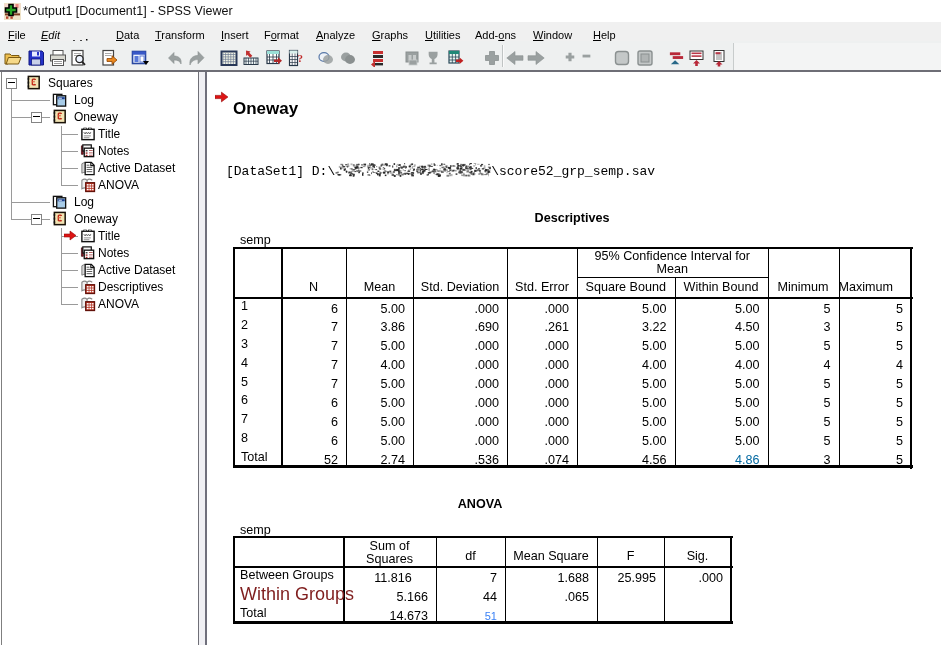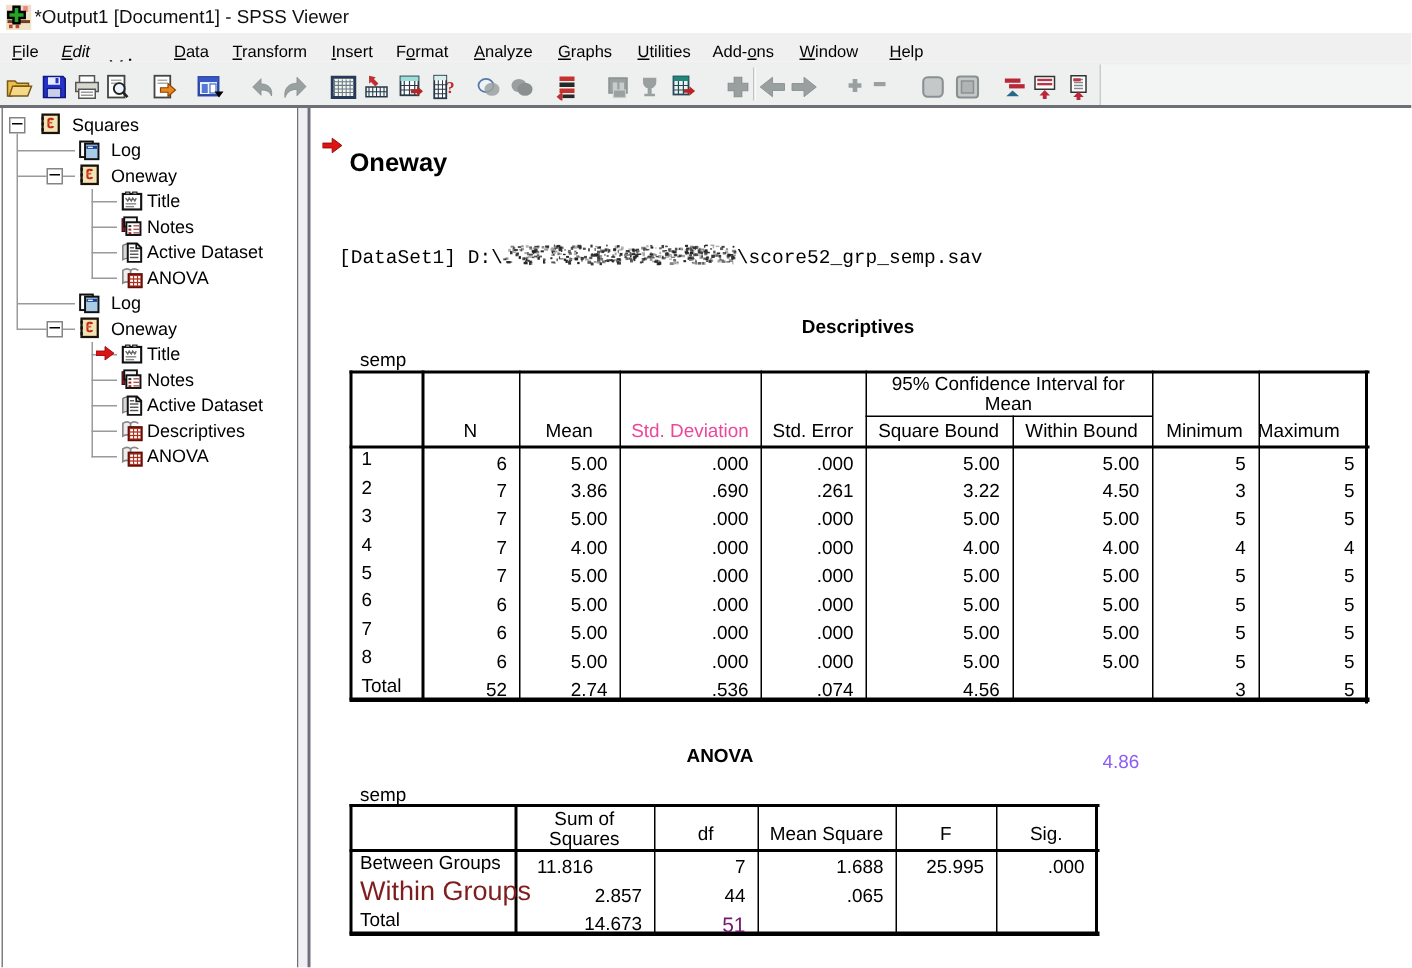--- a/index.html
+++ b/index.html
@@ -791,21 +791,21 @@
 <div style="position:absolute;left:346px;top:247px;width:1px;height:220px;background:#000;"></div>
 <div style="position:absolute;left:413px;top:247px;width:1px;height:220px;background:#000;"></div>
 <div style="position:absolute;left:507px;top:247px;width:1px;height:220px;background:#000;"></div>
 <div style="position:absolute;left:577px;top:247px;width:1px;height:220px;background:#000;"></div>
 <div style="position:absolute;left:767.5px;top:247px;width:1px;height:220px;background:#000;"></div>
 <div style="position:absolute;left:838.5px;top:247px;width:1px;height:220px;background:#000;"></div>
 <div style="position:absolute;left:674.5px;top:277px;width:1px;height:190px;background:#000;"></div>
 <div style="position:absolute;left:910px;top:247px;width:2px;height:222px;background:#000;"></div>
 <div style="position:absolute;left:281px;top:280px;font-size:12.6px;font-family:'Liberation Sans',sans-serif;color:#000;line-height:14px;width:65px;text-align:center;white-space:nowrap;">N</div>
 <div style="position:absolute;left:346px;top:280px;font-size:12.6px;font-family:'Liberation Sans',sans-serif;color:#000;line-height:14px;width:67px;text-align:center;white-space:nowrap;">Mean</div>
-<div style="position:absolute;left:413px;top:280px;font-size:12.6px;font-family:'Liberation Sans',sans-serif;color:#ec4899;line-height:14px;width:94px;text-align:center;white-space:nowrap;">Std. Deviation</div>
+<div style="position:absolute;left:413px;top:280px;font-size:12.6px;font-family:'Liberation Sans',sans-serif;color:#000000;line-height:14px;width:94px;text-align:center;white-space:nowrap;">Std. Deviation</div>
 <div style="position:absolute;left:507px;top:280px;font-size:12.6px;font-family:'Liberation Sans',sans-serif;color:#000;line-height:14px;width:70px;text-align:center;white-space:nowrap;">Std. Error</div>
 <div style="position:absolute;left:577px;top:280px;font-size:12.6px;font-family:'Liberation Sans',sans-serif;color:#000;line-height:14px;width:97.5px;text-align:center;white-space:nowrap;">Square Bound</div>
 <div style="position:absolute;left:674.5px;top:280px;font-size:12.6px;font-family:'Liberation Sans',sans-serif;color:#000;line-height:14px;width:93.0px;text-align:center;white-space:nowrap;">Within Bound</div>
 <div style="position:absolute;left:767.5px;top:280px;font-size:12.6px;font-family:'Liberation Sans',sans-serif;color:#000;line-height:14px;width:71.0px;text-align:center;white-space:nowrap;">Minimum</div>
 <div style="position:absolute;left:838.5px;top:280px;font-size:12.6px;font-family:'Liberation Sans',sans-serif;color:#000;line-height:14px;width:72.5px;text-align:left;white-space:nowrap;">Maximum</div>
 <div style="position:absolute;left:577px;top:250px;font-size:12.6px;font-family:'Liberation Sans',sans-serif;color:#000;line-height:13px;width:190.5px;text-align:center;white-space:nowrap;white-space:normal;">95% Confidence Interval for<br>Mean</div>
 <div style="position:absolute;left:241px;top:300.0px;font-size:12.6px;font-family:'Liberation Sans',sans-serif;color:#000;line-height:13px;white-space:nowrap;">1</div>
 <div style="position:absolute;left:268px;top:302.5px;font-size:12.6px;font-family:'Liberation Sans',sans-serif;color:#000;line-height:13px;width:70px;text-align:right;white-space:nowrap;">6</div>
 <div style="position:absolute;left:335px;top:302.5px;font-size:12.6px;font-family:'Liberation Sans',sans-serif;color:#000;line-height:13px;width:70px;text-align:right;white-space:nowrap;">5.00</div>
 <div style="position:absolute;left:429px;top:302.5px;font-size:12.6px;font-family:'Liberation Sans',sans-serif;color:#000;line-height:13px;width:70px;text-align:right;white-space:nowrap;">.000</div>
@@ -876,49 +876,49 @@
 <div style="position:absolute;left:596.5px;top:434.72222222222223px;font-size:12.6px;font-family:'Liberation Sans',sans-serif;color:#000;line-height:13px;width:70px;text-align:right;white-space:nowrap;">5.00</div>
 <div style="position:absolute;left:689.5px;top:434.72222222222223px;font-size:12.6px;font-family:'Liberation Sans',sans-serif;color:#000;line-height:13px;width:70px;text-align:right;white-space:nowrap;">5.00</div>
 <div style="position:absolute;left:760.5px;top:434.72222222222223px;font-size:12.6px;font-family:'Liberation Sans',sans-serif;color:#000;line-height:13px;width:70px;text-align:right;white-space:nowrap;">5</div>
 <div style="position:absolute;left:833px;top:434.72222222222223px;font-size:12.6px;font-family:'Liberation Sans',sans-serif;color:#000;line-height:13px;width:70px;text-align:right;white-space:nowrap;">5</div>
 <div style="position:absolute;left:241px;top:451.1111111111111px;font-size:12.6px;font-family:'Liberation Sans',sans-serif;color:#000;line-height:13px;white-space:nowrap;">Total</div>
 <div style="position:absolute;left:268px;top:453.6111111111111px;font-size:12.6px;font-family:'Liberation Sans',sans-serif;color:#000;line-height:13px;width:70px;text-align:right;white-space:nowrap;">52</div>
 <div style="position:absolute;left:335px;top:453.6111111111111px;font-size:12.6px;font-family:'Liberation Sans',sans-serif;color:#000;line-height:13px;width:70px;text-align:right;white-space:nowrap;">2.74</div>
 <div style="position:absolute;left:429px;top:453.6111111111111px;font-size:12.6px;font-family:'Liberation Sans',sans-serif;color:#000;line-height:13px;width:70px;text-align:right;white-space:nowrap;">.536</div>
 <div style="position:absolute;left:499px;top:453.6111111111111px;font-size:12.6px;font-family:'Liberation Sans',sans-serif;color:#000;line-height:13px;width:70px;text-align:right;white-space:nowrap;">.074</div>
 <div style="position:absolute;left:596.5px;top:453.6111111111111px;font-size:12.6px;font-family:'Liberation Sans',sans-serif;color:#000;line-height:13px;width:70px;text-align:right;white-space:nowrap;">4.56</div>
-<div style="position:absolute;left:689.5px;top:453.6111111111111px;font-size:12.6px;font-family:'Liberation Sans',sans-serif;color:#8b5cf6;line-height:13px;width:70px;text-align:right;white-space:nowrap;margin-top:48px;">4.86</div>
+<div style="position:absolute;left:689.5px;top:453.6111111111111px;font-size:12.6px;font-family:'Liberation Sans',sans-serif;color:#0369a1;line-height:13px;width:70px;text-align:right;white-space:nowrap;">4.86</div>
 <div style="position:absolute;left:760.5px;top:453.6111111111111px;font-size:12.6px;font-family:'Liberation Sans',sans-serif;color:#000;line-height:13px;width:70px;text-align:right;white-space:nowrap;">3</div>
 <div style="position:absolute;left:833px;top:453.6111111111111px;font-size:12.6px;font-family:'Liberation Sans',sans-serif;color:#000;line-height:13px;width:70px;text-align:right;white-space:nowrap;">5</div>
 <div style="position:absolute;left:380px;top:497px;font-size:12.6px;font-family:'Liberation Sans',sans-serif;color:#000;line-height:14px;font-weight:bold;width:200px;text-align:center;white-space:nowrap;">ANOVA</div>
 <div style="position:absolute;left:240px;top:524px;font-size:12.6px;font-family:'Liberation Sans',sans-serif;color:#000;line-height:13px;white-space:nowrap;">semp</div>
 <div style="position:absolute;left:233px;top:536px;width:500px;height:2px;background:#000;"></div>
 <div style="position:absolute;left:233px;top:566px;width:500px;height:2px;background:#000;"></div>
 <div style="position:absolute;left:233px;top:621px;width:500px;height:2.5px;background:#000;"></div>
 <div style="position:absolute;left:233px;top:536px;width:2px;height:87px;background:#000;"></div>
 <div style="position:absolute;left:343px;top:536px;width:2px;height:87px;background:#000;"></div>
 <div style="position:absolute;left:436px;top:536px;width:1px;height:87px;background:#000;"></div>
 <div style="position:absolute;left:505px;top:536px;width:1px;height:87px;background:#000;"></div>
 <div style="position:absolute;left:597px;top:536px;width:1px;height:87px;background:#000;"></div>
 <div style="position:absolute;left:664px;top:536px;width:1px;height:87px;background:#000;"></div>
 <div style="position:absolute;left:730px;top:536px;width:2px;height:87px;background:#000;"></div>
 <div style="position:absolute;left:343px;top:540px;font-size:12.6px;font-family:'Liberation Sans',sans-serif;color:#000;line-height:13px;width:93px;text-align:center;white-space:nowrap;white-space:normal;">Sum of<br>Squares</div>
 <div style="position:absolute;left:436px;top:549px;font-size:12.6px;font-family:'Liberation Sans',sans-serif;color:#000;line-height:14px;width:69px;text-align:center;white-space:nowrap;">df</div>
 <div style="position:absolute;left:505px;top:549px;font-size:12.6px;font-family:'Liberation Sans',sans-serif;color:#000;line-height:14px;width:92px;text-align:center;white-space:nowrap;">Mean Square</div>
 <div style="position:absolute;left:597px;top:549px;font-size:12.6px;font-family:'Liberation Sans',sans-serif;color:#000;line-height:14px;width:67px;text-align:center;white-space:nowrap;">F</div>
 <div style="position:absolute;left:664px;top:549px;font-size:12.6px;font-family:'Liberation Sans',sans-serif;color:#000;line-height:14px;width:67px;text-align:center;white-space:nowrap;">Sig.</div>
 <div style="position:absolute;left:240px;top:569.0px;font-size:12.6px;font-family:'Liberation Sans',sans-serif;color:#000;line-height:13px;white-space:nowrap;">Between Groups</div>
-<div style="position:absolute;left:358px;top:571.5px;font-size:12.6px;font-family:'Liberation Sans',sans-serif;color:#000;line-height:13px;width:70px;text-align:left;white-space:nowrap;">11.816</div>
+<div style="position:absolute;left:358px;top:571.5px;font-size:12.6px;font-family:'Liberation Sans',sans-serif;color:#000;line-height:13px;width:70px;text-align:center;white-space:nowrap;">11.816</div>
 <div style="position:absolute;left:427px;top:571.5px;font-size:12.6px;font-family:'Liberation Sans',sans-serif;color:#000;line-height:13px;width:70px;text-align:right;white-space:nowrap;">7</div>
 <div style="position:absolute;left:519px;top:571.5px;font-size:12.6px;font-family:'Liberation Sans',sans-serif;color:#000;line-height:13px;width:70px;text-align:right;white-space:nowrap;">1.688</div>
 <div style="position:absolute;left:586px;top:571.5px;font-size:12.6px;font-family:'Liberation Sans',sans-serif;color:#000;line-height:13px;width:70px;text-align:right;white-space:nowrap;">25.995</div>
 <div style="position:absolute;left:653px;top:571.5px;font-size:12.6px;font-family:'Liberation Sans',sans-serif;color:#000;line-height:13px;width:70px;text-align:right;white-space:nowrap;">.000</div>
 <div style="position:absolute;left:240px;top:588.0px;font-size:18px;font-family:'Liberation Sans',sans-serif;color:#7f1d1d;line-height:13px;white-space:nowrap;">Within Groups</div>
-<div style="position:absolute;left:358px;top:590.5px;font-size:12.6px;font-family:'Liberation Sans',sans-serif;color:#000;line-height:13px;width:70px;text-align:right;white-space:nowrap;">2.857</div>
+<div style="position:absolute;left:358px;top:590.5px;font-size:12.6px;font-family:'Liberation Sans',sans-serif;color:#000;line-height:13px;width:70px;text-align:right;white-space:nowrap;">5.166</div>
 <div style="position:absolute;left:427px;top:590.5px;font-size:12.6px;font-family:'Liberation Sans',sans-serif;color:#000;line-height:13px;width:70px;text-align:right;white-space:nowrap;">44</div>
 <div style="position:absolute;left:519px;top:590.5px;font-size:12.6px;font-family:'Liberation Sans',sans-serif;color:#000;line-height:13px;width:70px;text-align:right;white-space:nowrap;">.065</div>
 <div style="position:absolute;left:586px;top:590.5px;font-size:12.6px;font-family:'Liberation Sans',sans-serif;color:#000;line-height:13px;width:70px;text-align:right;white-space:nowrap;"></div>
 <div style="position:absolute;left:653px;top:590.5px;font-size:12.6px;font-family:'Liberation Sans',sans-serif;color:#000;line-height:13px;width:70px;text-align:right;white-space:nowrap;"></div>
 <div style="position:absolute;left:240px;top:607.0px;font-size:12.6px;font-family:'Liberation Sans',sans-serif;color:#000;line-height:13px;white-space:nowrap;">Total</div>
 <div style="position:absolute;left:358px;top:609.5px;font-size:12.6px;font-family:'Liberation Sans',sans-serif;color:#000;line-height:13px;width:70px;text-align:right;white-space:nowrap;">14.673</div>
-<div style="position:absolute;left:427px;top:609.5px;font-size:14px;font-family:'Liberation Sans',sans-serif;color:#701a75;line-height:13px;width:70px;text-align:right;white-space:nowrap;">51</div>
+<div style="position:absolute;left:427px;top:609.5px;font-size:11px;font-family:'Liberation Sans',sans-serif;color:#3b82f6;line-height:13px;width:70px;text-align:right;white-space:nowrap;">51</div>
 <div style="position:absolute;left:519px;top:609.5px;font-size:12.6px;font-family:'Liberation Sans',sans-serif;color:#000;line-height:13px;width:70px;text-align:right;white-space:nowrap;"></div>
 <div style="position:absolute;left:586px;top:609.5px;font-size:12.6px;font-family:'Liberation Sans',sans-serif;color:#000;line-height:13px;width:70px;text-align:right;white-space:nowrap;"></div>
 <div style="position:absolute;left:653px;top:609.5px;font-size:12.6px;font-family:'Liberation Sans',sans-serif;color:#000;line-height:13px;width:70px;text-align:right;white-space:nowrap;"></div>
 </body></html>

